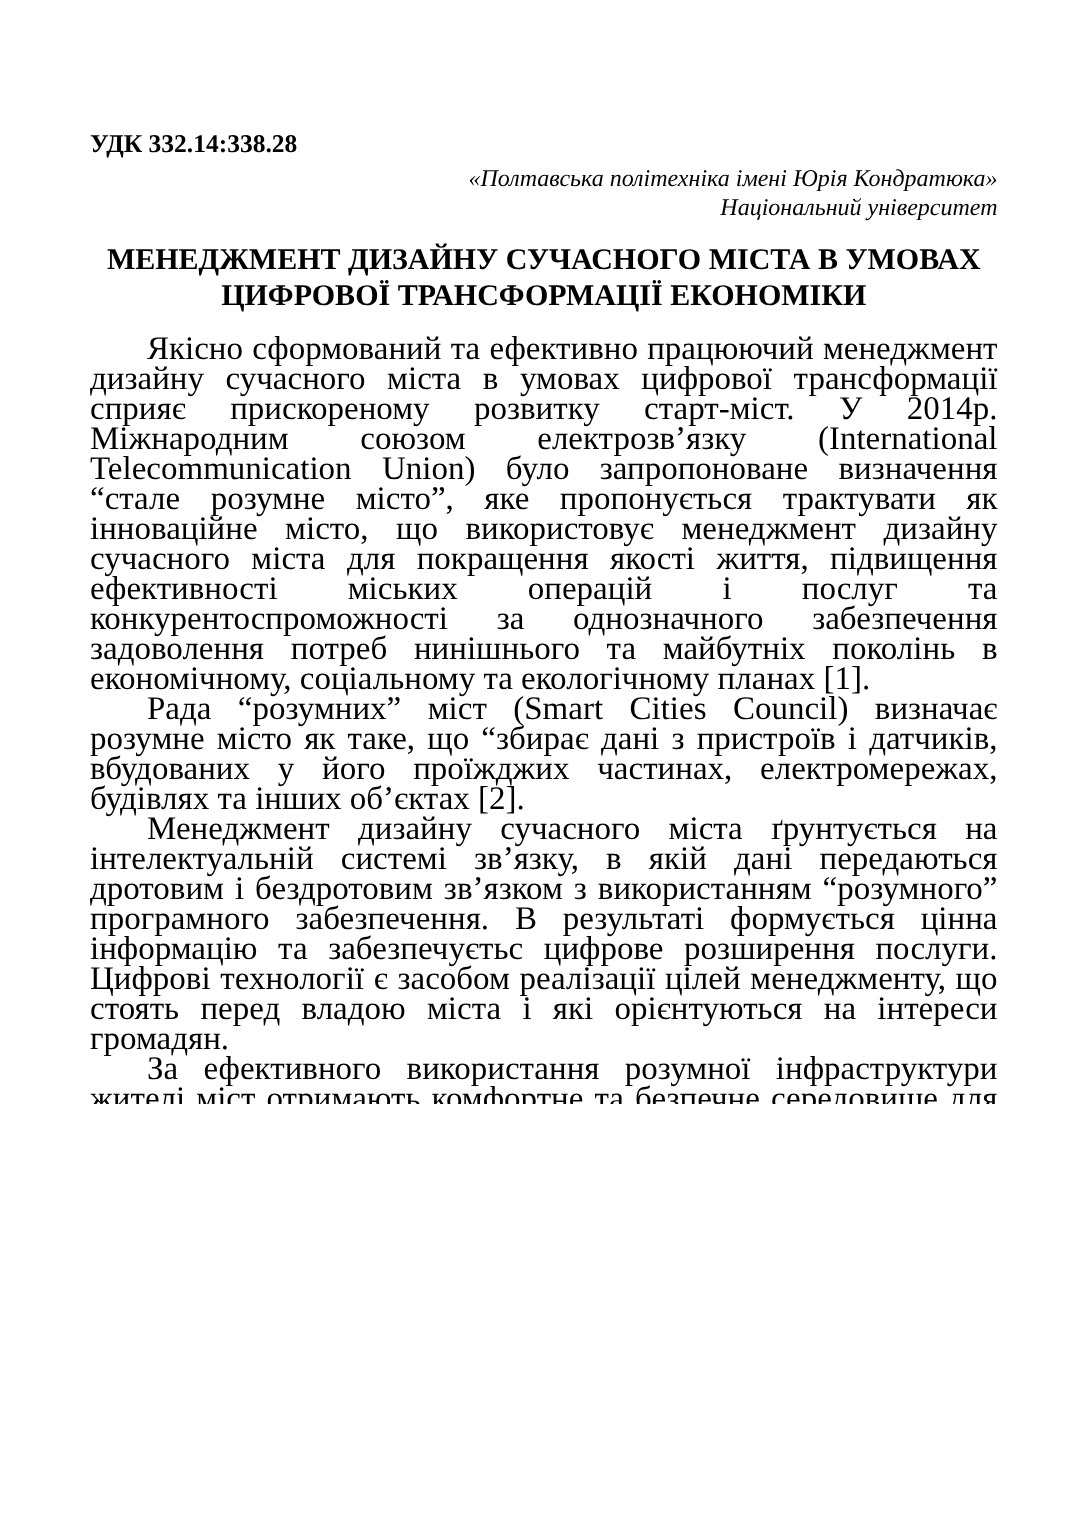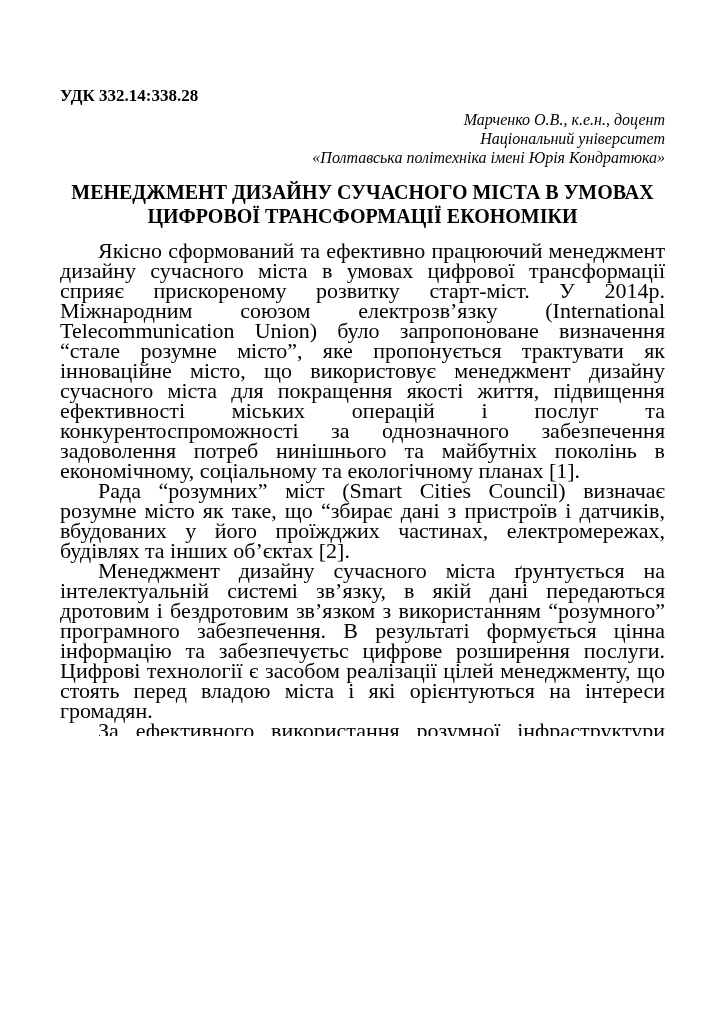--- a/index.html
+++ b/index.html
@@ -65,23 +65,22 @@
 </style>
 </head>
 <body>
 
 <div class="page">
   <div class="content">
 
     <div class="udc">УДК 332.14:338.28</div>
 
     <div class="byline">
-      <div>Марченко О.В., к.е.н., доцент</div>
+      <div>«Полтавська політехніка імені Юрія Кондратюка»</div>
       <div>Національний університет</div>
-      <div>«Полтавська політехніка імені Юрія Кондратюка»</div>
     </div>
 
     <h1 class="title">МЕНЕДЖМЕНТ ДИЗАЙНУ СУЧАСНОГО МІСТА В УМОВАХ ЦИФРОВОЇ ТРАНСФОРМАЦІЇ ЕКОНОМІКИ</h1>
 
     <div class="body-text">
       <p>Якісно сформований та ефективно працюючий менеджмент дизайну сучасного міста в умовах цифрової трансформації сприяє прискореному розвитку старт-міст. У 2014р. Міжнародним союзом електрозв’язку (International Telecommunication Union) було запропоноване визначення “стале розумне місто”, яке пропонується трактувати як інноваційне місто, що використовує менеджмент дизайну сучасного міста для покращення якості життя, підвищення ефективності міських операцій і послуг та конкурентоспроможності за однозначного забезпечення задоволення потреб нинішнього та майбутніх поколінь в економічному, соціальному та екологічному планах [1].</p>
       <p>Рада “розумних” міст (Smart Cities Council) визначає розумне місто як таке, що “збирає дані з пристроїв і датчиків, вбудованих у його проїжджих частинах, електромережах, будівлях та інших об’єктах [2].</p>
       <p>Менеджмент дизайну сучасного міста ґрунтується на інтелектуальній системі зв’язку, в якій дані передаються дротовим і бездротовим зв’язком з використанням “розумного” програмного забезпечення. В результаті формується цінна інформацію та забезпечуєтьс цифрове розширення послуги. Цифрові технології є засобом реалізації цілей менеджменту, що стоять перед владою міста і які орієнтуються на інтереси громадян.</p>
       <p>За ефективного використання розумної інфраструктури жителі міст отримають комфортне та безпечне середовище для проживання. Насамперед це стосується процесів цифровізації секторів ЖКГ, енергетики, будівництва та громадського транспорту, масштабного використання інтегрованих цифрових платформ в управлінні містом, освітнім процесом, медичним сектором, а також контролю за захистом довкілля. Разом з тим, розумна інфраструктура не є “панацеєю” від усіх проблем міста, а в окремих випадках може генерувати ряд викликів: порушення конфіденційності приватного життя, ризик технічної несправності, зниження культурного розвитку та ін. Загалом же наслідки менеджменту в напрямку розбудови розумної інфраструктури залежатимуть від прийняття багатопрофільних та водночас ефективних рішень [3, с. 64]. За якісно функціонуючого менеджменту цифрової інфраструктури можливе ефективне та продуктивне використання цифрових технологій та послуг бізнесом, державою, громадянами, що підсилюється відповідною цифровою культурою та екосистемою. В цифровій інфраструктурі дані генеруються і забезпечують електронно-комунікаційну взаємодію завдяки функціонуванню електронно-</p>
     </div>

